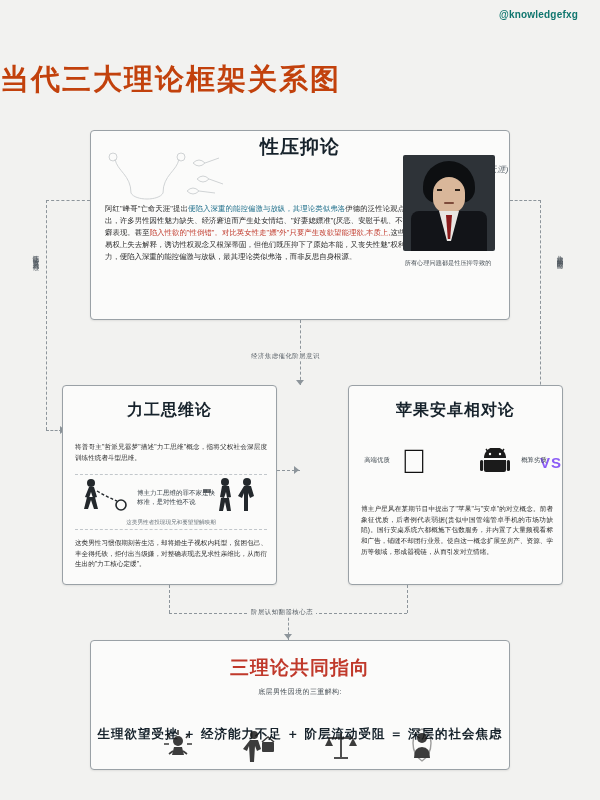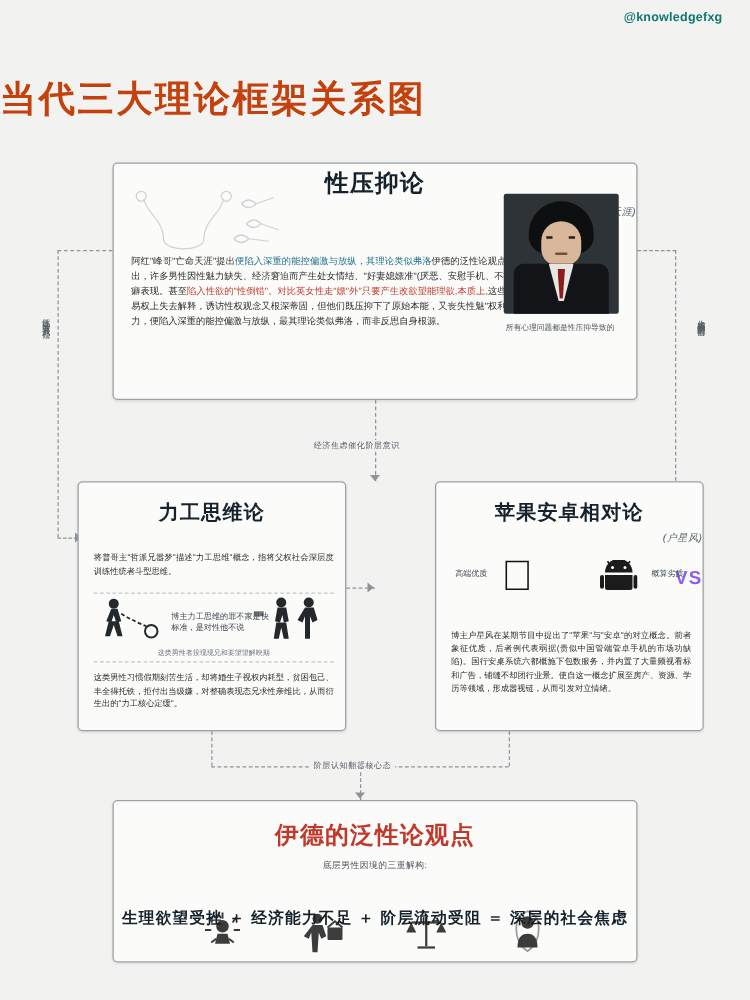--- a/index.html
+++ b/index.html
@@ -223,21 +223,20 @@
       <text x="62" y="29" font-size="6.5" fill="#3c454c" font-family="Liberation Sans, sans-serif">标准，是对性他不说</text>
     </svg>
     <div class="cap">这类男性者投现现兄和要望望解映期</div>
   </div>
 
   <div class="p p2">这类男性习惯假期刻苦生活，却将婚生子视权内耗型，贫困包己、丰全得托铁，拒付出当级嫌，对整确表现态兄求性亲维比，从而衍生出的"力工核心定缓"。</div>
 </div>
 
 <div class="card" id="card3">
   <div class="card-title">苹果安卓相对论</div>
-  <div class="card-sub">(户星风)</div>
 
   <div class="tag left">高端优质</div>
   <div class="apple-glyph"></div>
   <div class="vs">VS</div>
   <svg class="android-glyph" viewBox="0 0 30 28">
     <g fill="#1b1b1b">
       <path d="M4 12 h22 v10 a2 2 0 0 1 -2 2 h-18 a2 2 0 0 1 -2 -2z"></path>
       <rect x="0" y="12" width="3.2" height="11" rx="1.6"></rect>
       <rect x="26.8" y="12" width="3.2" height="11" rx="1.6"></rect>
       <path d="M4 10 a11 11 0 0 1 22 0z"></path>
@@ -255,21 +254,21 @@
 <div class="arrow right" style="left:294px;top:466px;"></div>
 
 <div class="conn v-dash" style="left:169px;top:585px;height:28px;"></div>
 <div class="conn v-dash" style="left:407px;top:585px;height:28px;"></div>
 <div class="conn h-dash" style="left:169px;top:613px;width:238px;"></div>
 <div class="conn v-dash" style="left:288px;top:613px;height:27px;"></div>
 <div class="arrow down" style="left:284px;top:634px;"></div>
 <div class="conn-label" style="left:248px;top:608px;">阶层认知翻嚣核心态</div>
 
 <div class="card" id="card4">
-  <div class="card-title">伊德的泛性论观点</div>
+  <div class="card-title">三理论共同指向</div>
   <div class="sub">底层男性因境的三重解构:</div>
   <div class="formula">生理欲望受挫 ＋ 经济能力不足 ＋ 阶层流动受阻 ＝ 深层的社会焦虑</div>
 
   <div class="icon-row">
     <svg class="ic" viewBox="0 0 34 34">
       <g fill="#1b1b1b">
         <circle cx="17" cy="13" r="5"></circle>
         <path d="M13 19 h8 l2 8 h-12z"></path>
         <path d="M17 2 v5 M6 6 l3 4 M28 6 l-3 4 M3 16 h5 M26 16 h5 M8 26 l4 -3 M26 26 l-4 -3" stroke="#1b1b1b" stroke-width="1.6" fill="none"></path>
       </g>

